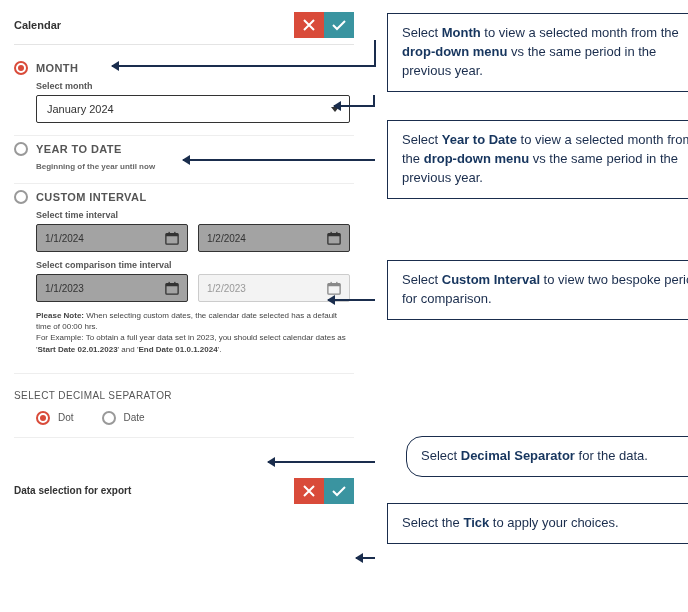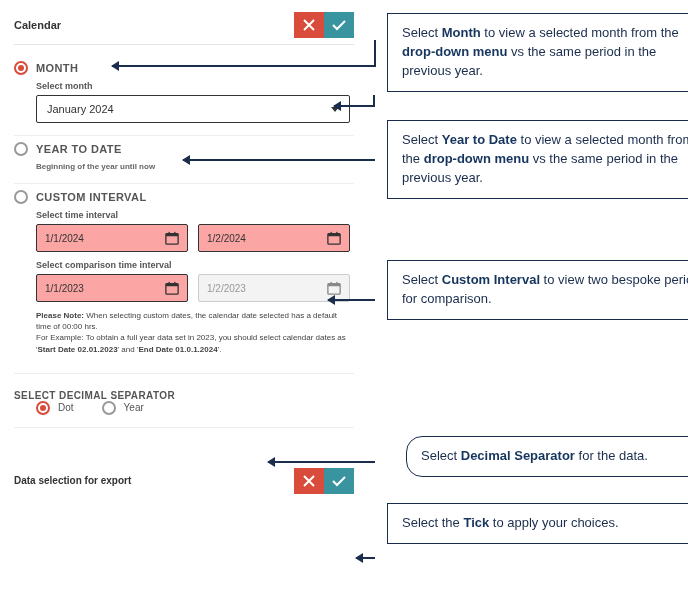--- a/index.html
+++ b/index.html
@@ -59,28 +59,28 @@
     padding: 0 10px; font-size: 11px; background: #fff;
   }
   .caret {
     width: 0; height: 0; border-left: 4px solid transparent; border-right: 4px solid transparent;
     border-top: 5px solid #333;
   }
   .date-row { display: flex; gap: 10px; margin-left: 22px; margin-right: 4px; margin-bottom: 8px; }
   .date-input {
     flex: 1; border: 1px solid #333; border-radius: 2px;
     height: 28px; display: flex; align-items: center; justify-content: space-between;
-    padding: 0 8px; font-size: 10px; background: #fca5a5;
+    padding: 0 8px; font-size: 10px; background: #a3a3a3;
   }
   .date-input.disabled { background: #f3f3f3; border-color: #ccc; color: #999; }
   .cal-icon { width: 14px; height: 14px; }
   .note-block { margin-left: 22px; margin-right: 4px; font-size: 8px; line-height: 1.4; color: #444; }
   .note-block b { font-weight: 700; }
   .sep-section { padding: 16px 0 12px 0; border-bottom: 1px solid #eee; }
-  .sep-title { font-size: 10px; font-weight: 700; letter-spacing: 0.4px; color: #555; margin-bottom: 0; }
+  .sep-title { font-size: 10px; font-weight: 400; letter-spacing: 0.4px; color: #555; margin-bottom: 10px; }
   .sep-opts { display: flex; gap: 28px; margin-left: 22px; }
   .sep-opt { display: flex; align-items: center; gap: 8px; font-size: 10px; color: #555; }
   .footer-row {
     display: flex; align-items: center; justify-content: space-between;
     padding-top: 40px;
   }
   .footer-title { font-size: 10px; font-weight: 600; color: #333; }
 
   
   .callout {
@@ -215,21 +215,21 @@
     <div class="sep-title">SELECT DECIMAL SEPARATOR</div>
     <div class="sep-opts">
       <div class="sep-opt">
         <span class="radio-outer selected">
             <span class="radio-inner"></span>
           </span>
         <span>Dot</span>
       </div>
       <div class="sep-opt">
         <span class="radio-outer"></span>
-        <span>Year</span>
+        <span>Date</span>
       </div>
     </div>
   </div>
 
   <div class="footer-row">
     <span class="footer-title">Data selection for export</span>
     <div class="btn-group">
       <div class="btn btn-cancel">
         <svg width="12" height="12" viewBox="0 0 12 12">
             <path d="M1 1 L11 11 M11 1 L1 11" stroke="#fff" stroke-width="2" fill="none"></path>

